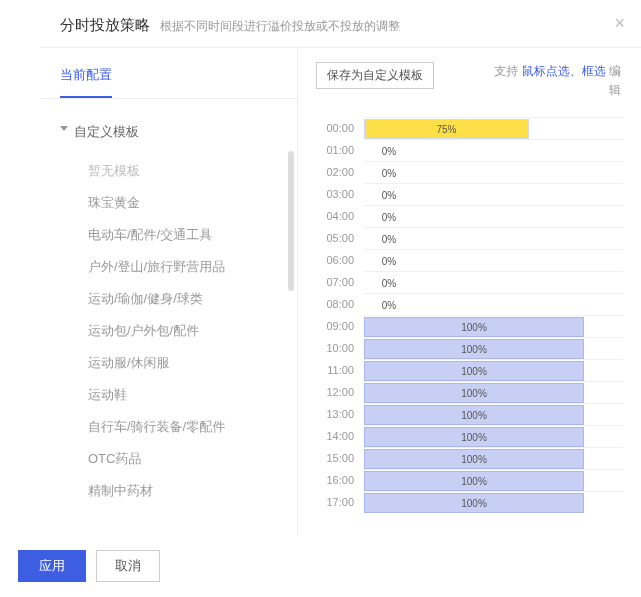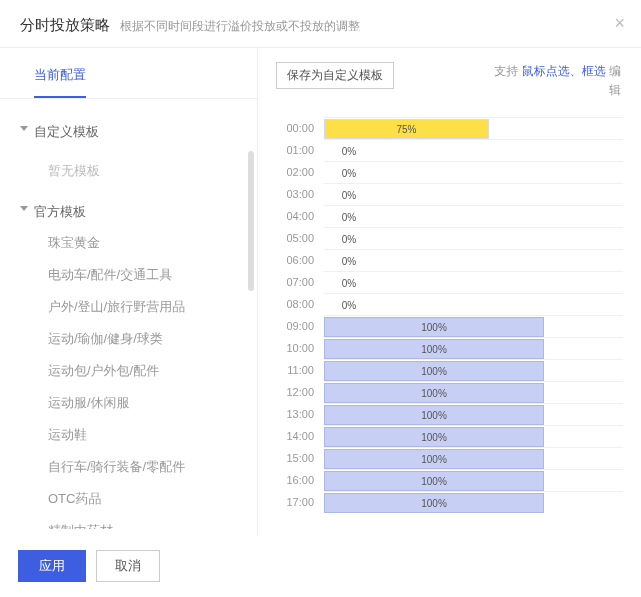--- a/index.html
+++ b/index.html
@@ -1,26 +1,26 @@
 <!DOCTYPE html>
 <html><head>
 <meta charset="utf-8">
 <style>
   * { box-sizing: border-box; margin: 0; padding: 0; }
   body { font-family: "Microsoft YaHei", "PingFang SC", Arial, sans-serif; font-size: 12px; color: #666; background: #fff; }
-  .modal { width: 641px; height: 592px; position: relative; background: #fff; }
+  .modal { width: 641px; height: 592px; position: relative; background: #fff; padding-left: 40px; }
   .header { padding: 16px 20px 12px 20px; display: flex; align-items: baseline; }
   .title { font-size: 15px; color: #333; font-weight: 500; }
   .subtitle { margin-left: 10px; font-size: 12px; color: #999; }
   .close { position: absolute; top: 14px; right: 16px; font-size: 18px; color: #bbb; cursor: pointer; line-height: 1; }
   .divider { border: none; border-top: 1px solid #eee; margin: 0; }
   .body { display: flex; padding: 0; height: 488px; }
   .left { width: 258px; border-right: 1px solid #eee; position: relative; }
   .tabs { padding: 14px 0 10px 0; }
-  .tab { display: inline-block; padding: 4px 0; margin-left: 34px; color: #3d5ee1; font-size: 13px; position: relative; }
+  .tab { display: inline-block; padding: 4px 0; margin-left: 20px; color: #3d5ee1; font-size: 13px; position: relative; }
   .tab::after { content: ""; position: absolute; left: 0; right: 0; bottom: -10px; height: 2px; background: #3d5ee1; }
   .tree-wrap { padding: 18px 0 0 0; height: 430px; overflow: hidden; position: relative; }
   .scrollbar { position: absolute; right: 3px; top: 52px; width: 6px; height: 140px; background: #ddd; border-radius: 3px; }
   .group-hdr { padding: 6px 0 6px 34px; color: #666; font-weight: 500; font-size: 13px; position: relative; cursor: pointer; }
   .group-hdr .caret { position: absolute; left: 20px; top: 9px; width: 0; height: 0; border-left: 4px solid transparent; border-right: 4px solid transparent; border-top: 5px solid #999; }
   .group-item { padding: 7px 0 7px 48px; color: #999; font-size: 13px; cursor: pointer; }
   .group-item.empty { color: #bbb; margin-top: 8px; }
   .right { flex: 1; padding: 14px 18px 0 18px; position: relative; }
   .btn-row { display: flex; gap: 8px; }
   .btn { border: 1px solid #ccc; background: #fff; padding: 4px 10px; font-size: 12px; color: #555; cursor: pointer; }
@@ -58,24 +58,20 @@
       <hr class="divider">
       <div class="tree-wrap">
         <div class="scrollbar"></div>
 
         <div class="group-hdr">
           <span class="caret"></span>
           <span>自定义模板</span>
         </div>
         <div class="group-item empty">暂无模板</div>
 
-        <div class="group-hdr" style="margin-top:10px;">
-          <span class="caret"></span>
-          <span>官方模板</span>
-        </div>
         <div class="group-item">珠宝黄金</div>
         <div class="group-item">电动车/配件/交通工具</div>
         <div class="group-item">户外/登山/旅行野营用品</div>
         <div class="group-item">运动/瑜伽/健身/球类</div>
         <div class="group-item">运动包/户外包/配件</div>
         <div class="group-item">运动服/休闲服</div>
         <div class="group-item">运动鞋</div>
         <div class="group-item">自行车/骑行装备/零配件</div>
         <div class="group-item">OTC药品</div>
         <div class="group-item">精制中药材</div>

